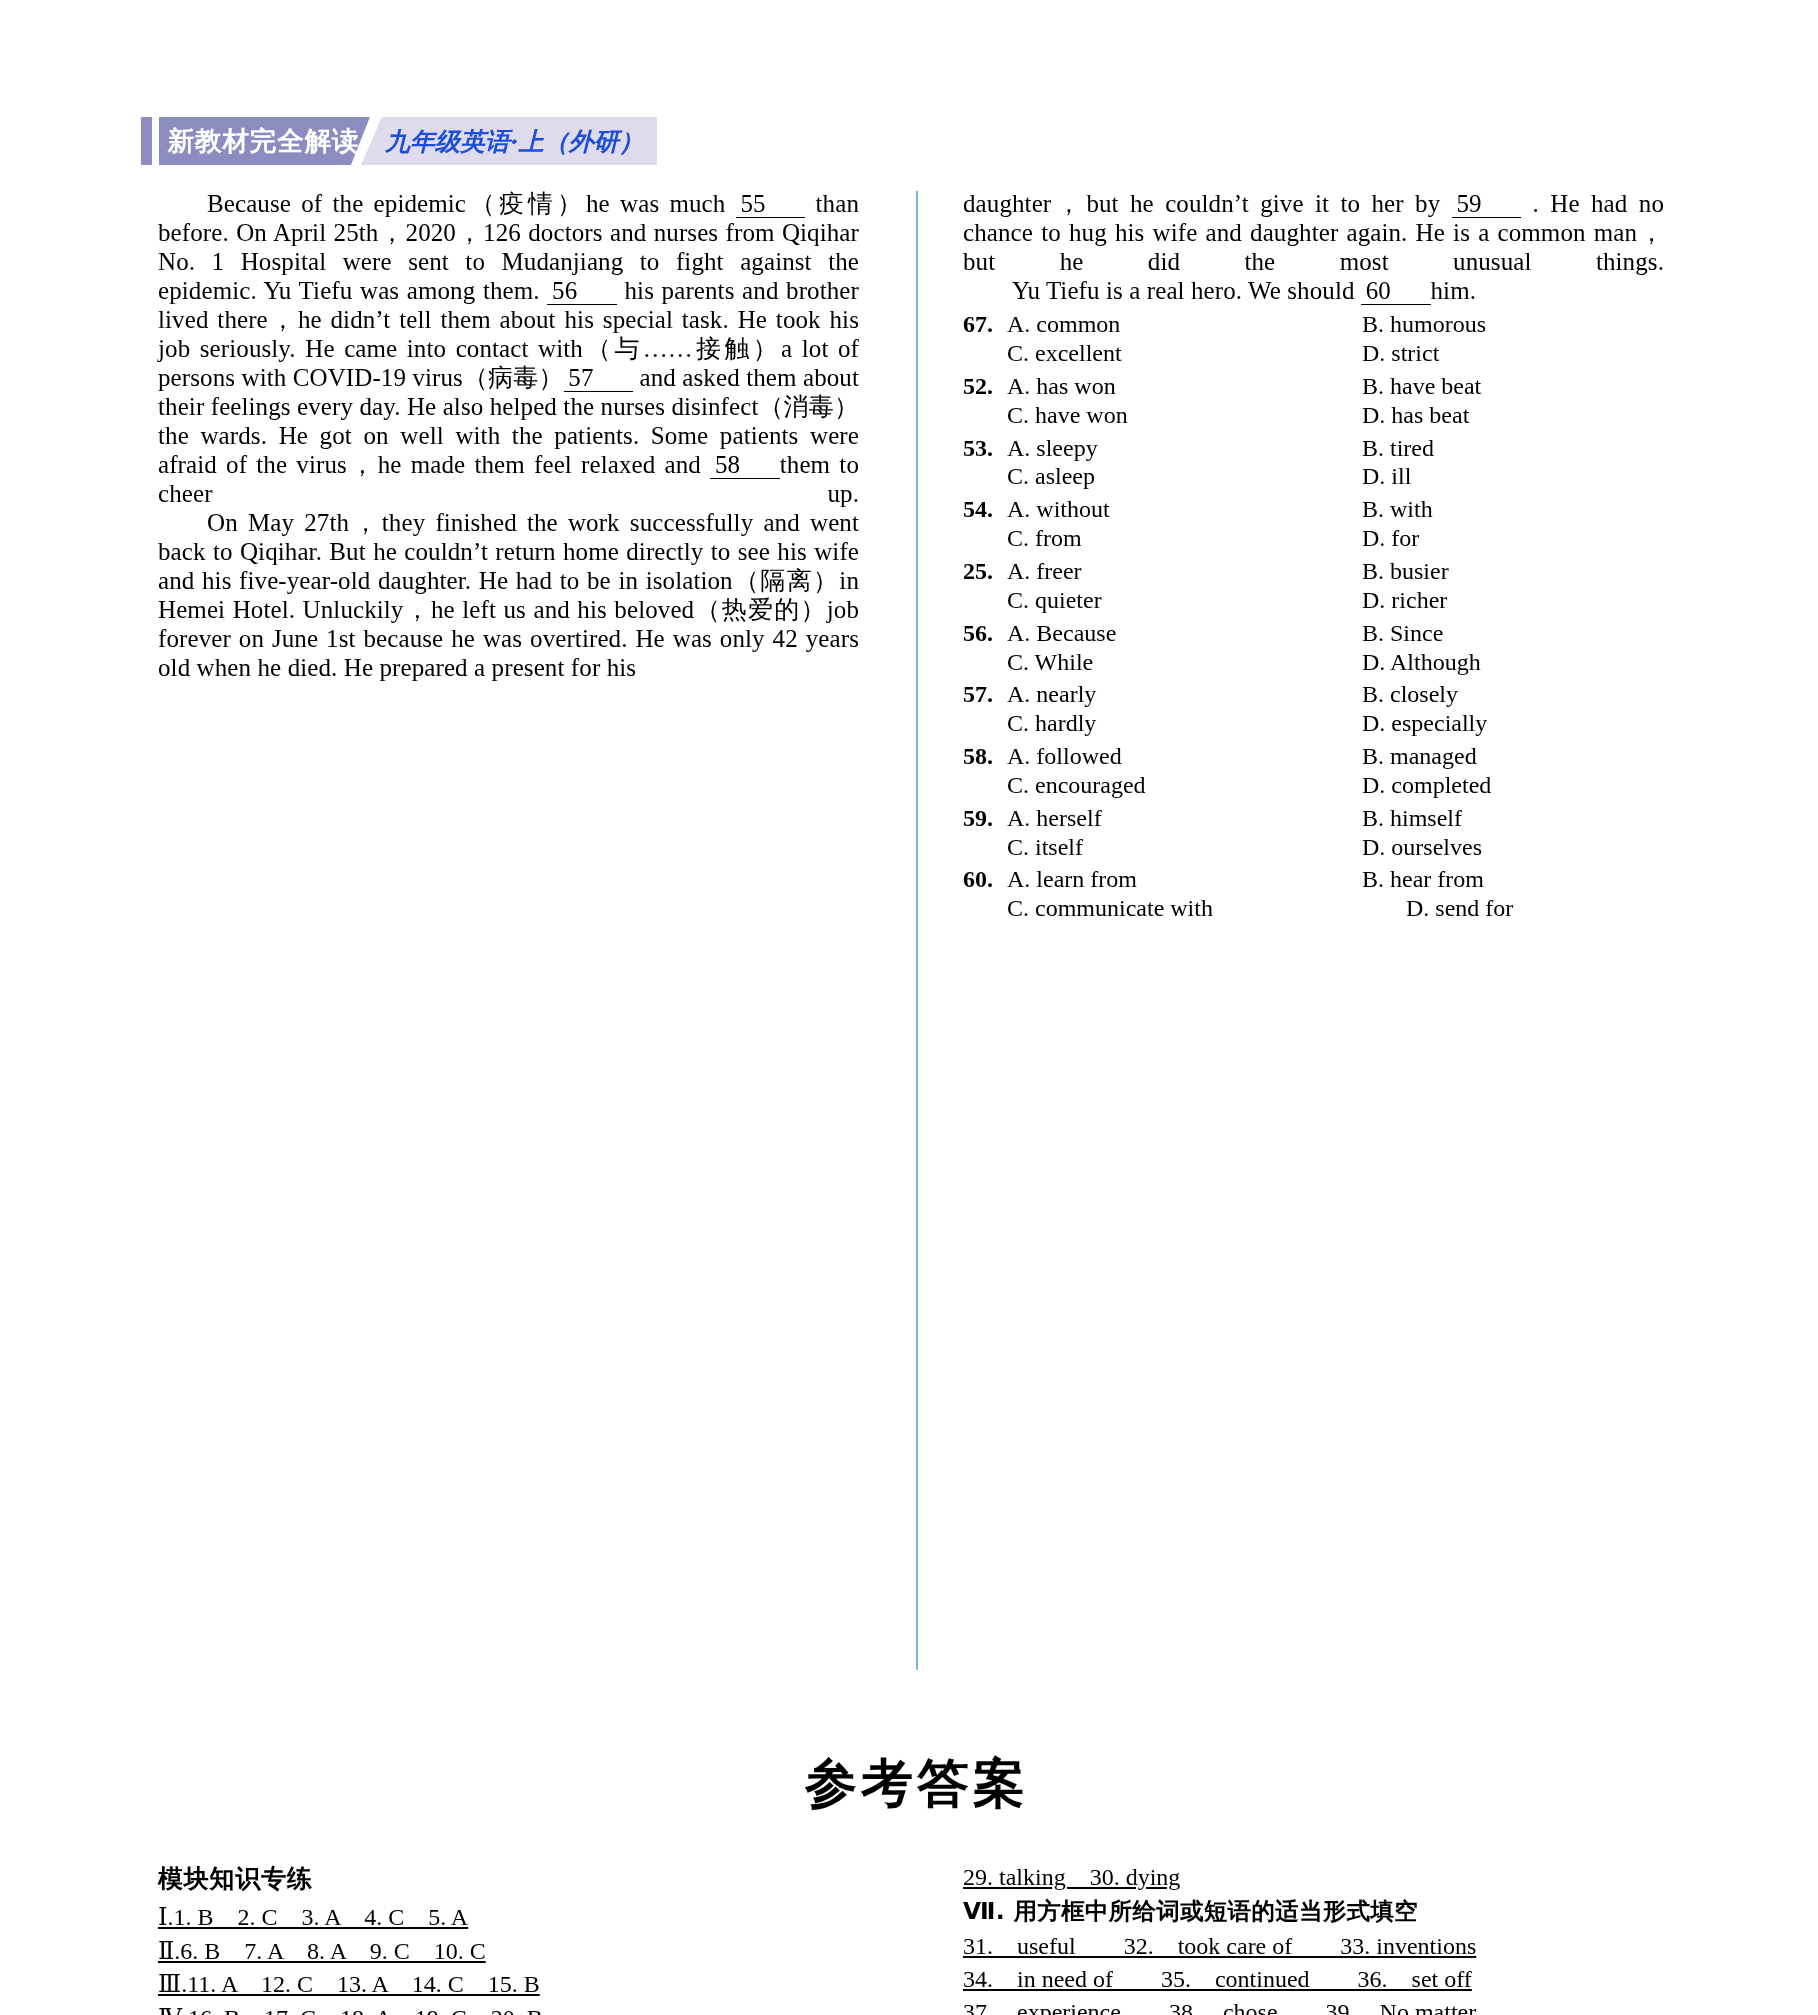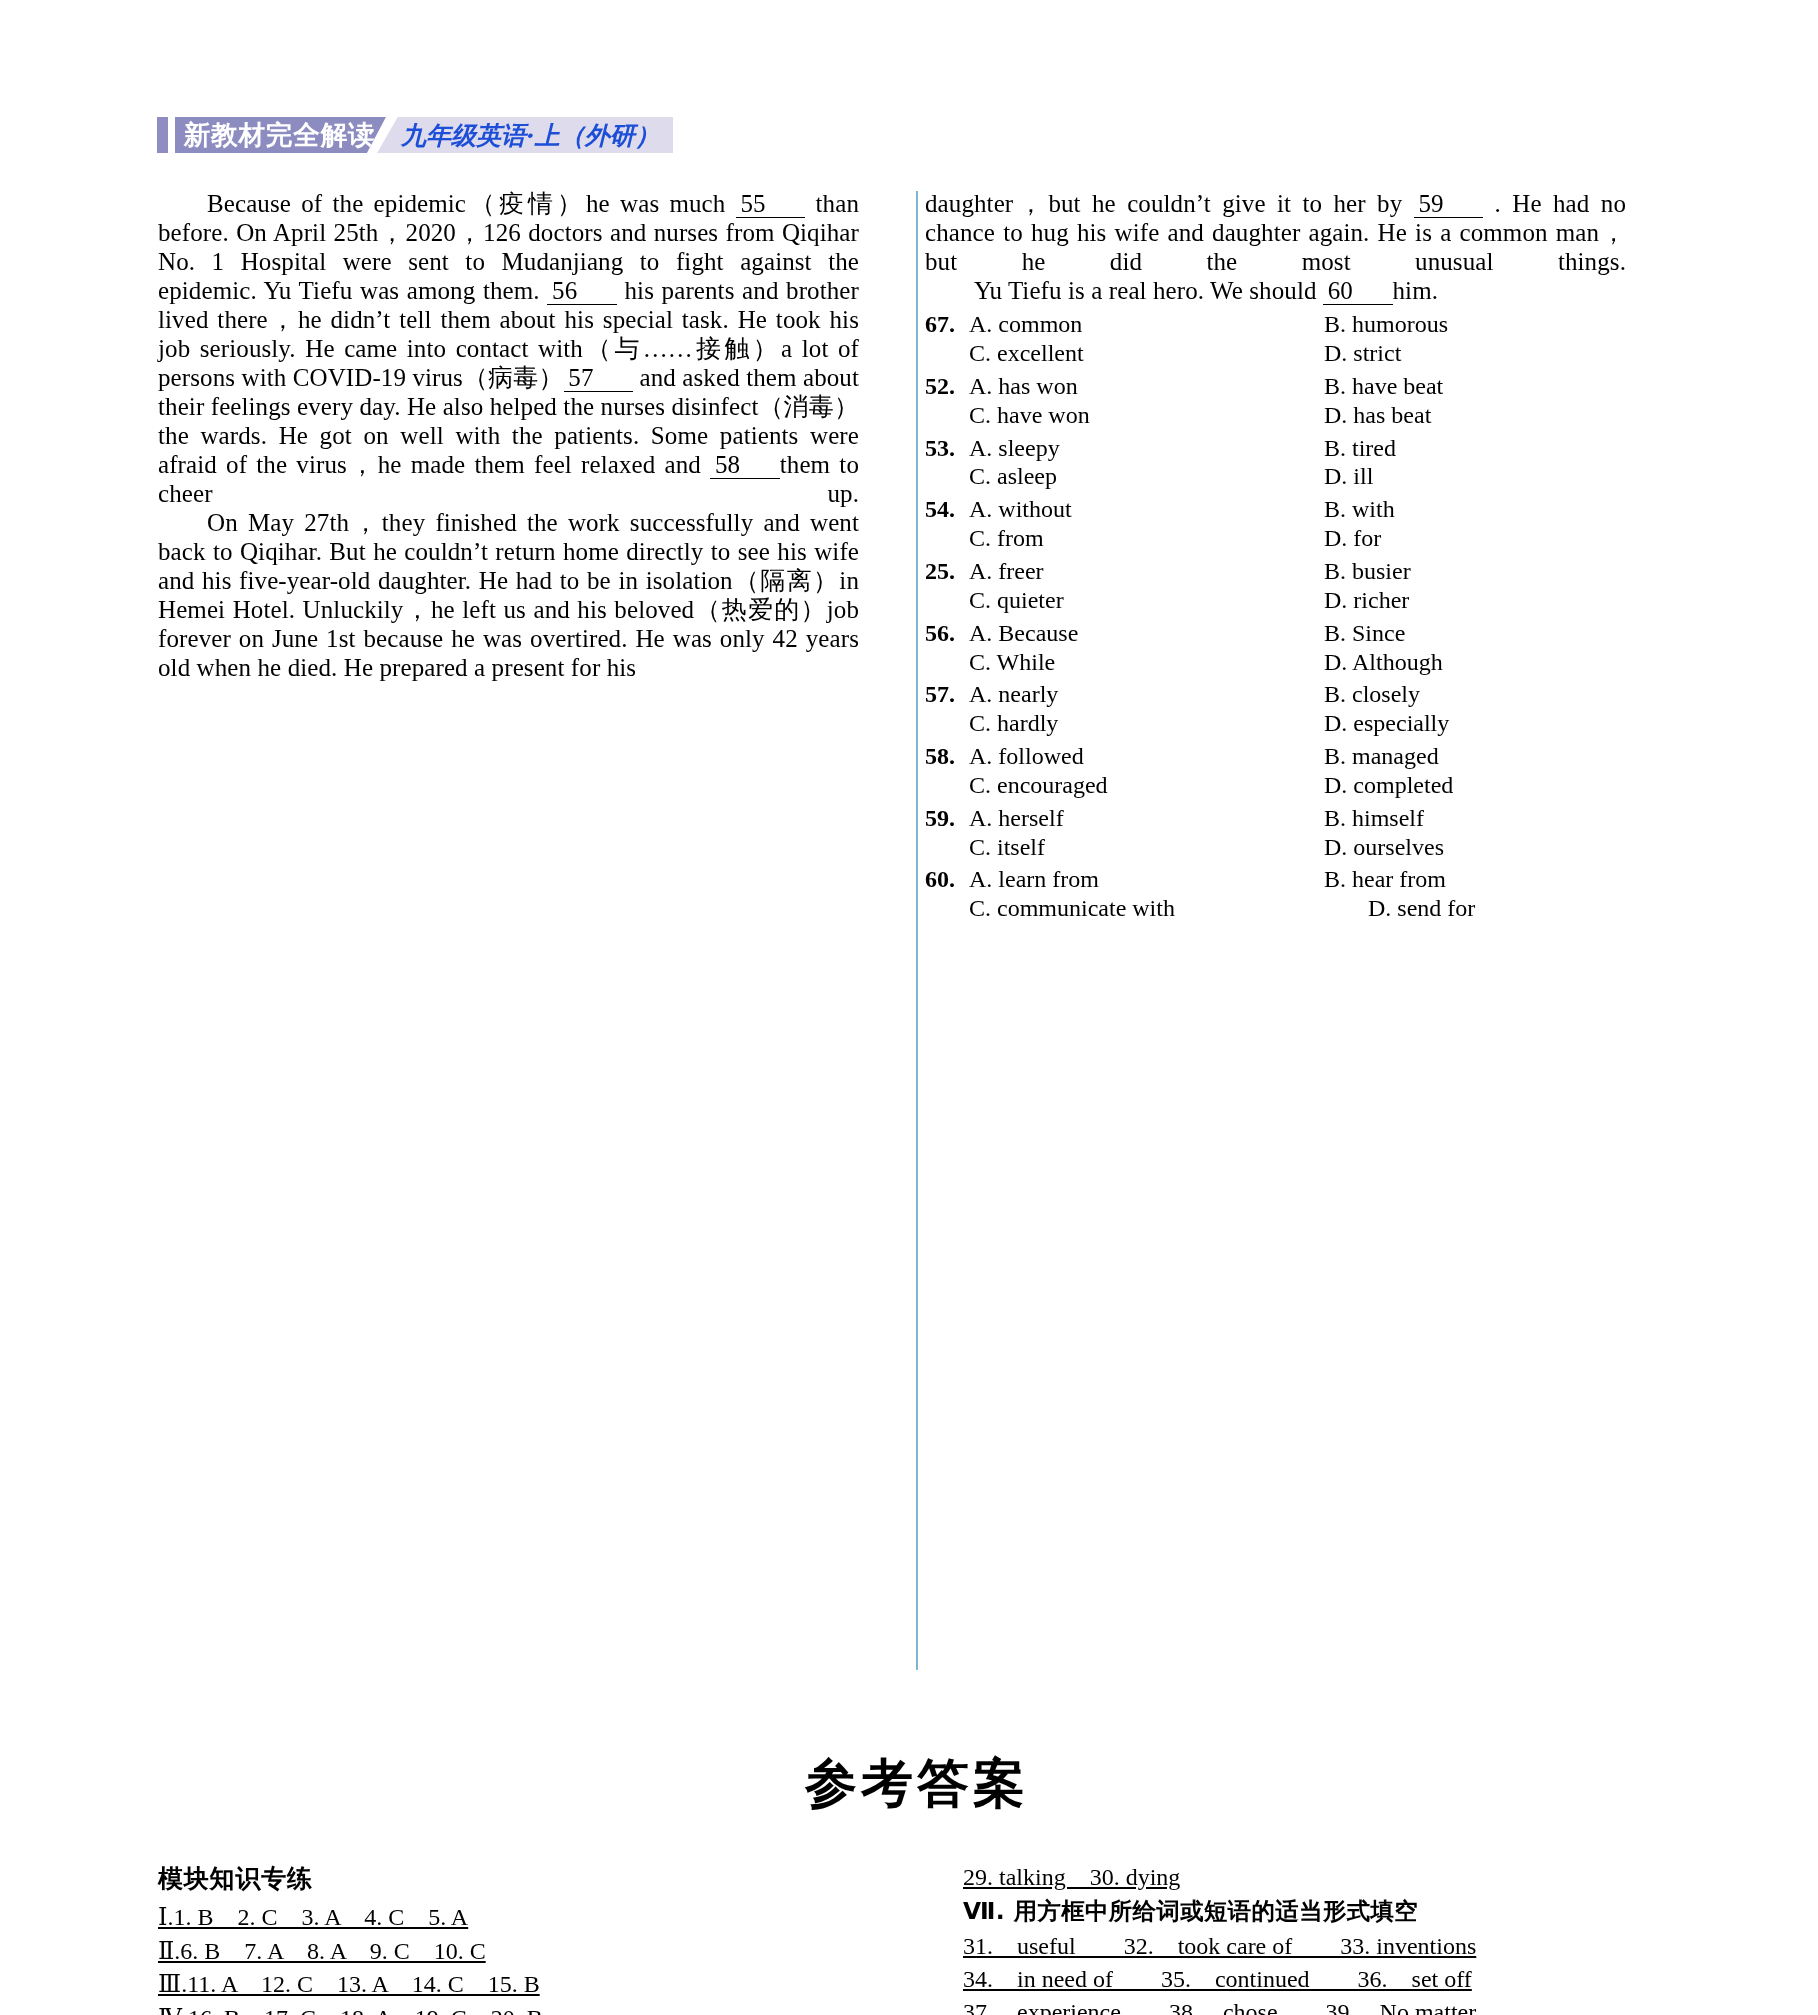--- a/index.html
+++ b/index.html
@@ -7,22 +7,22 @@
     width:1818px; height:2532px;
     background:#ffffff;
     font-family:"Liberation Serif","DejaVu Serif",serif;
     color:#000;
     -webkit-font-smoothing:antialiased;
   }
   .page{position:relative;width:1818px;height:2532px;overflow:hidden;}
 
   
   .header{
-    position:absolute; left:157px; top:117px;
-    display:flex; align-items:stretch; height:36px;
+    position:absolute; left:141px; top:117px;
+    display:flex; align-items:stretch; height:48px;
   }
   .hdr-tick{width:10.5px;background:#8e8cc0;margin-right:7.3px;}
   .hdr-badge{
     background:#8d8cc1; color:#ffffff;
     font-family:"DejaVu Sans","Liberation Sans",sans-serif;
     font-weight:bold; font-size:26.6px; letter-spacing:0.8px;
     display:flex; align-items:center; padding:0 10.5px 0 8.9px;
     -webkit-clip-path:polygon(0 0,100% 0,91% 100%,0 100%);
     clip-path:polygon(0 0,100% 0,91% 100%,0 100%);
   }
@@ -36,21 +36,21 @@
     clip-path:polygon(7% 0,100% 0,100% 100%,0 100%);
   }
 
   
   .cloze{
     position:absolute; left:158px; top:189px;
     width:1507px; height:1491px;
   }
   .col{position:absolute;top:0;width:701px;}
   .col-left{left:0;}
-  .col-right{left:767px;}
+  .col-right{left:805px;}
   .divider{
     position:absolute; left:758px; top:1.6px;
     width:2px; height:1479px; background:#7fb6cf;
   }
 
   .ptext{
     font-size:25px; line-height:1.16;
     text-align:justify; text-align-last:justify;
     margin:0 0 0 0;
     letter-spacing:0.1px;

